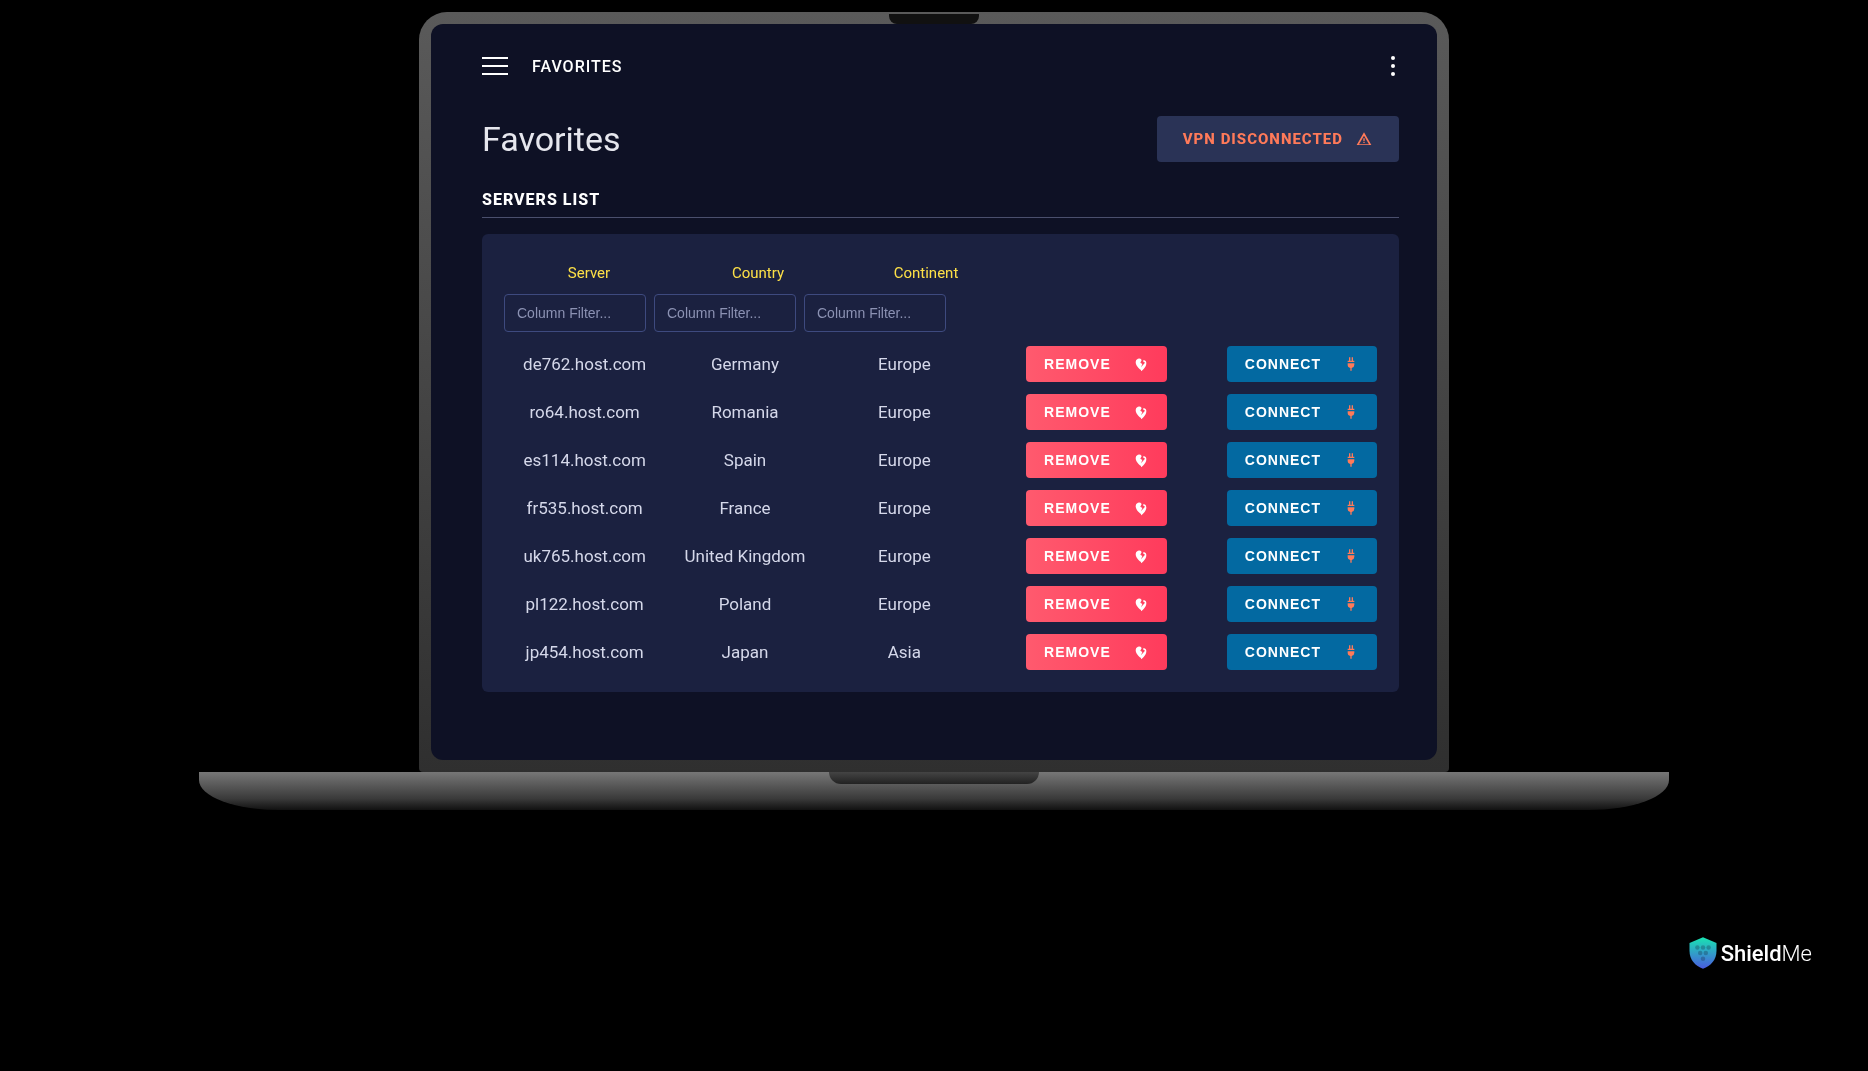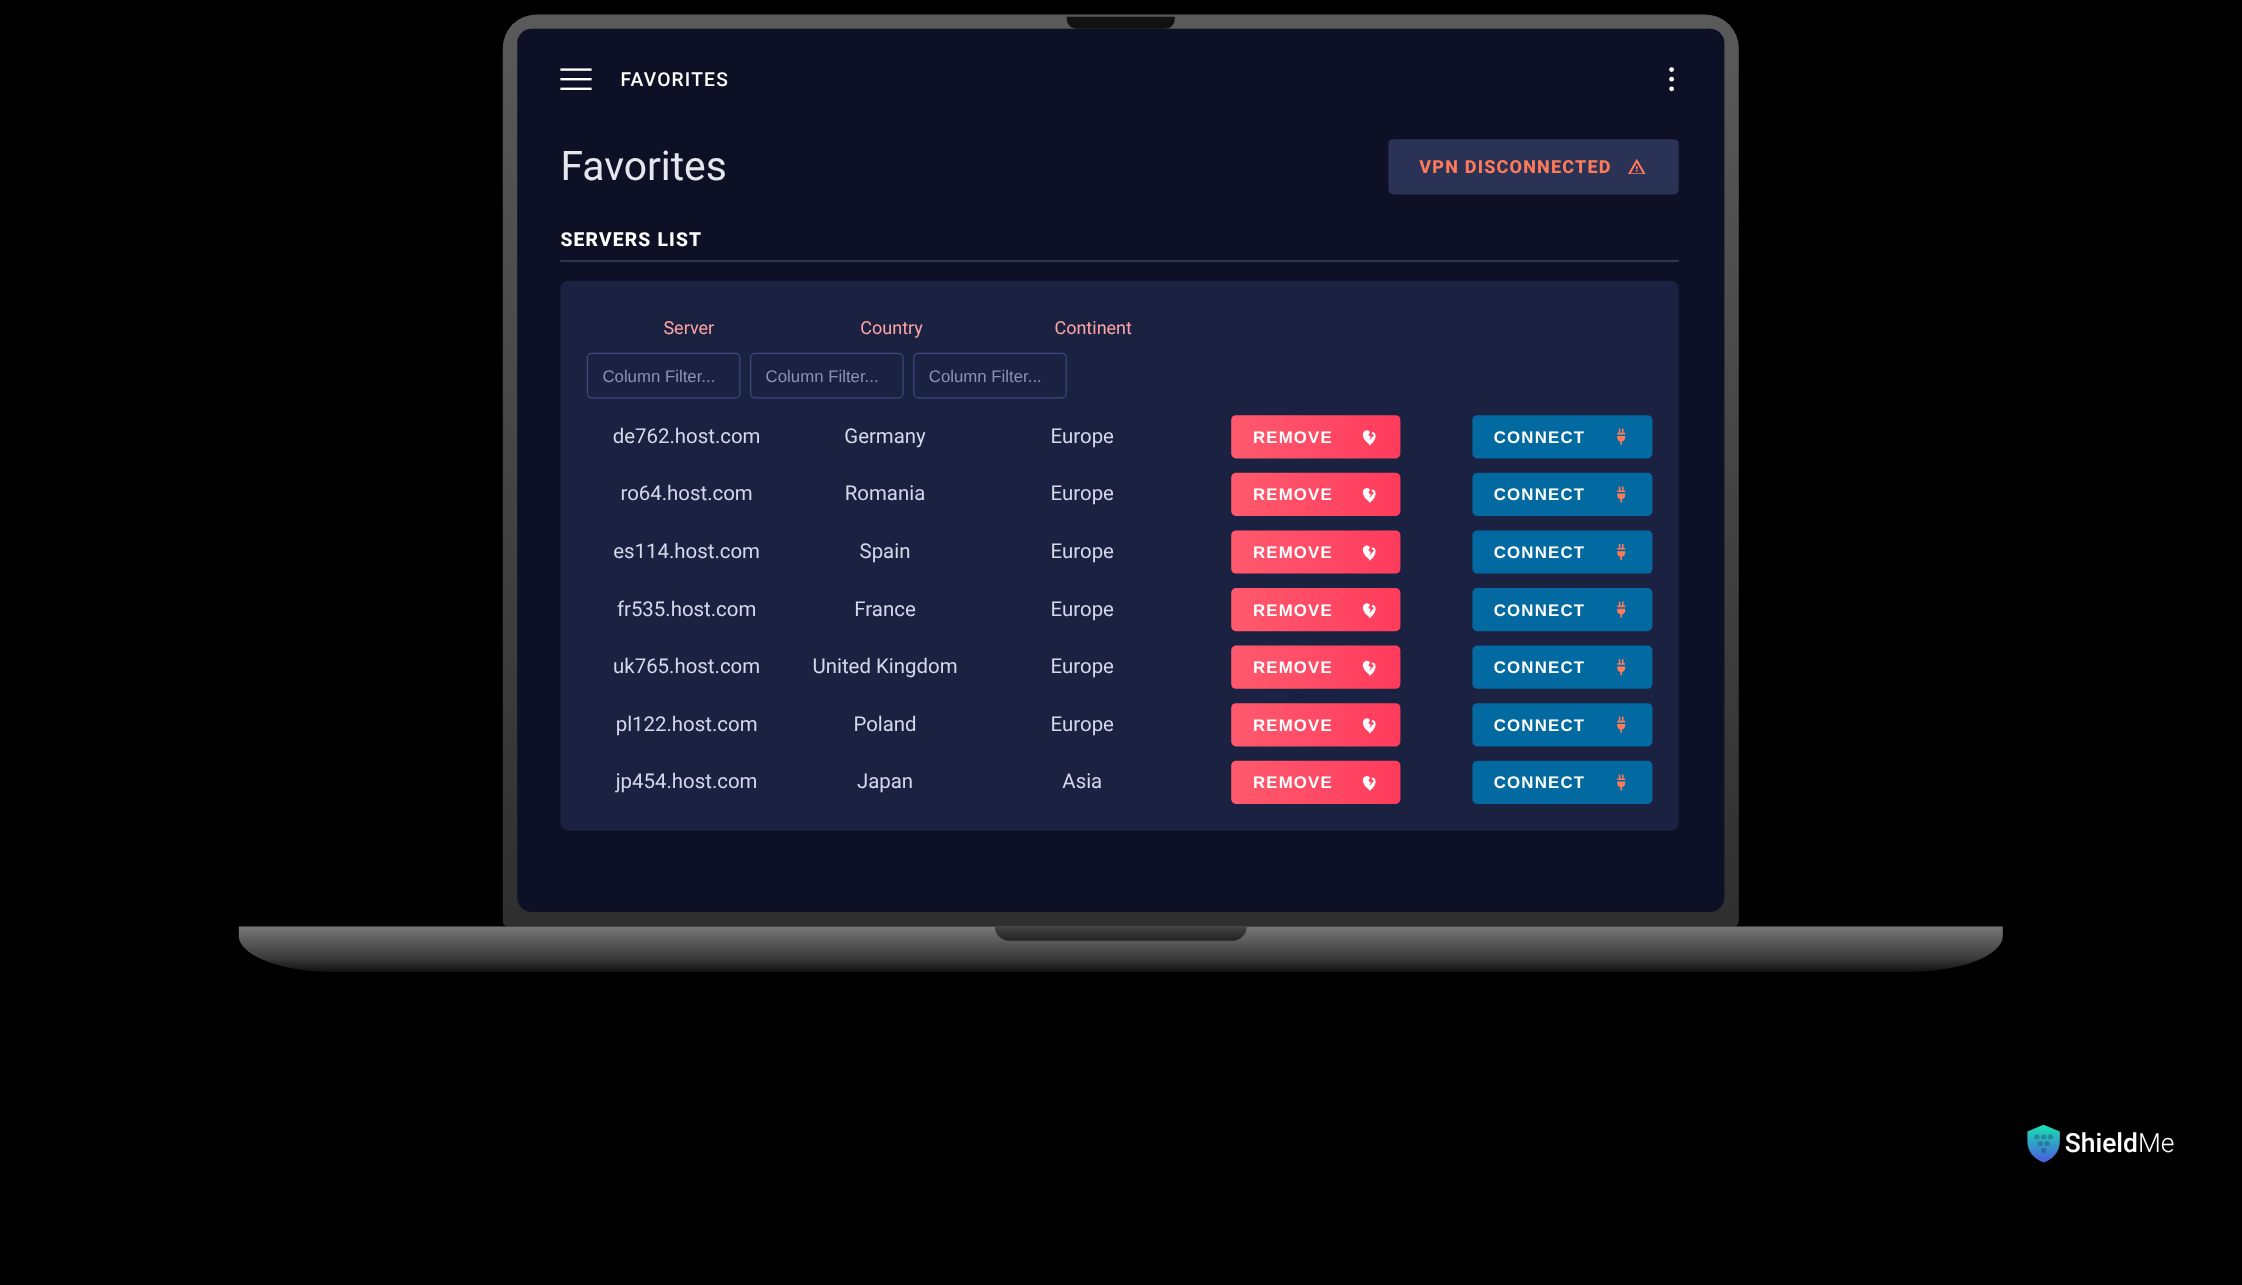--- a/index.html
+++ b/index.html
@@ -27,21 +27,21 @@
     background: linear-gradient(180deg,#5a5a5a 0%, #2f2f2f 100%);
     border-radius: 28px 28px 4px 4px;
     padding: 12px;
     position: relative;
   }
   .laptop-screen-inner {
     width: 100%;
     height: 100%;
     background: #0e1125;
     border-radius: 12px;
-    padding: 28px 38px 20px 36px;
+    padding: 28px 38px 20px 51px;
     color: #fff;
     overflow: hidden;
   }
   .laptop-notch {
     position: absolute;
     top: 2px;
     left: 50%;
     transform: translateX(-50%);
     width: 90px;
     height: 10px;
@@ -170,21 +170,21 @@
     font-weight:700;
   }
 
   
   .tbl-head {
     display:flex;
   }
   .col {
     width: 160px;
     text-align:center;
-    color:#fca5a5;
+    color:#fde047;
     font-size:15px;
   }
   .col.c1 { width: 170px; }
   .col.c2 { width: 168px; }
   .col.c3 { width: 168px; }
   .tbl-head .col {
     padding: 6px 0 10px 0;
   }
   .filters {
     display:flex;
@@ -192,21 +192,21 @@
     margin-top:2px;
     margin-bottom:8px;
   }
   .filter-input {
     background:transparent;
     border:1px solid #3e4a7f;
     border-radius:4px;
     color:#aab0cc;
     font-size:14px;
     padding:10px 12px;
-    width:128px;
+    width:142px;
   }
   .filter-input::placeholder { color:#8c92b3; }
 
   .row {
     display:flex;
     align-items:center;
     padding: 6px 0;
     min-height:48px;
   }
   .cell {

